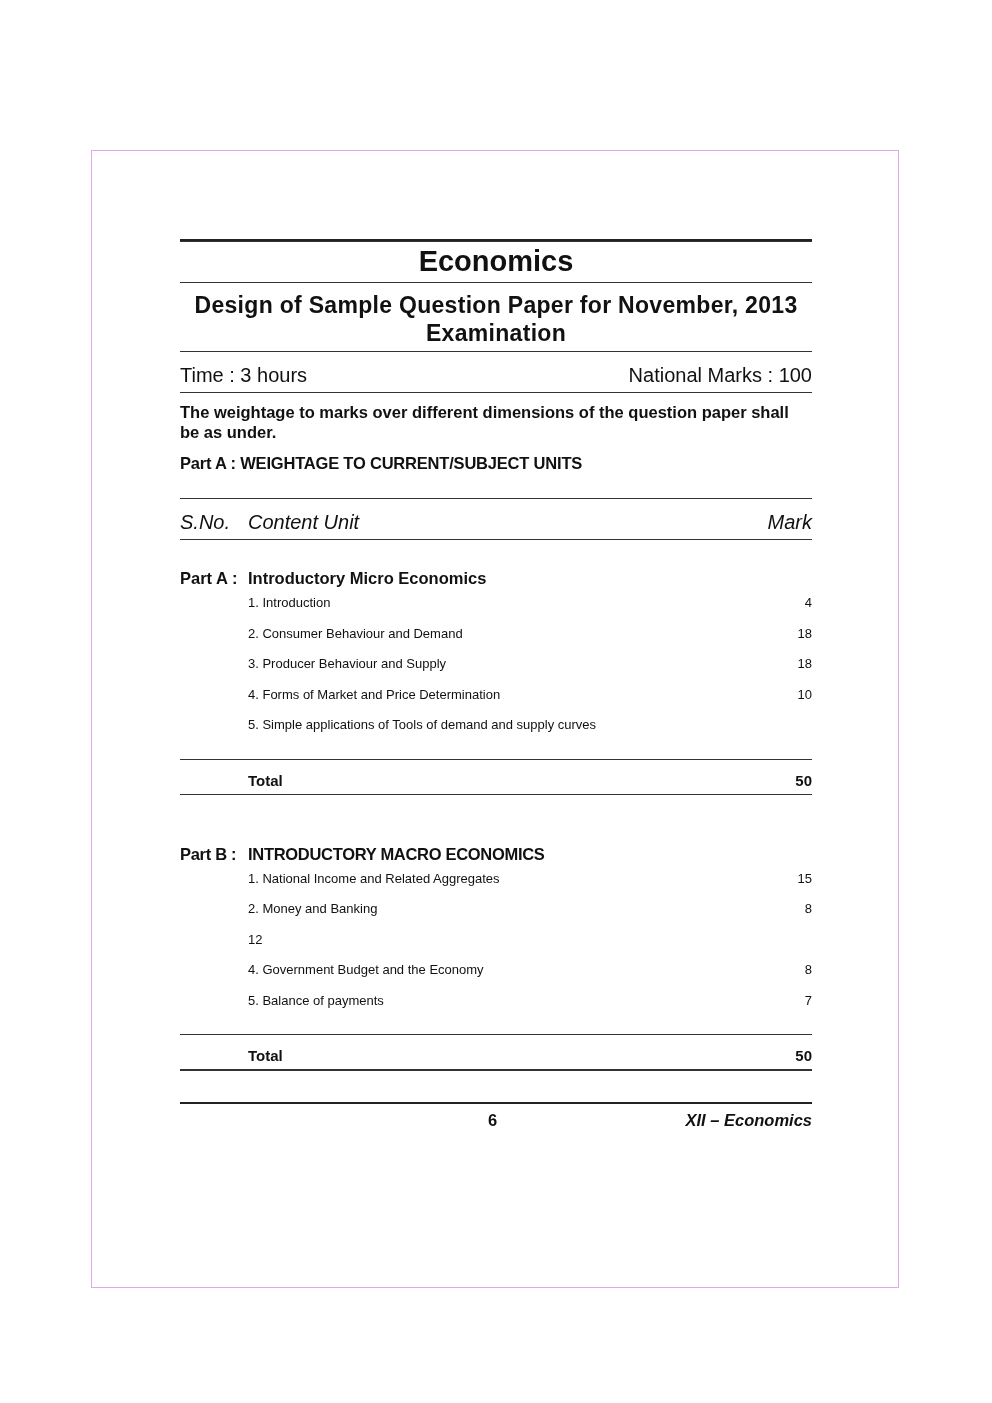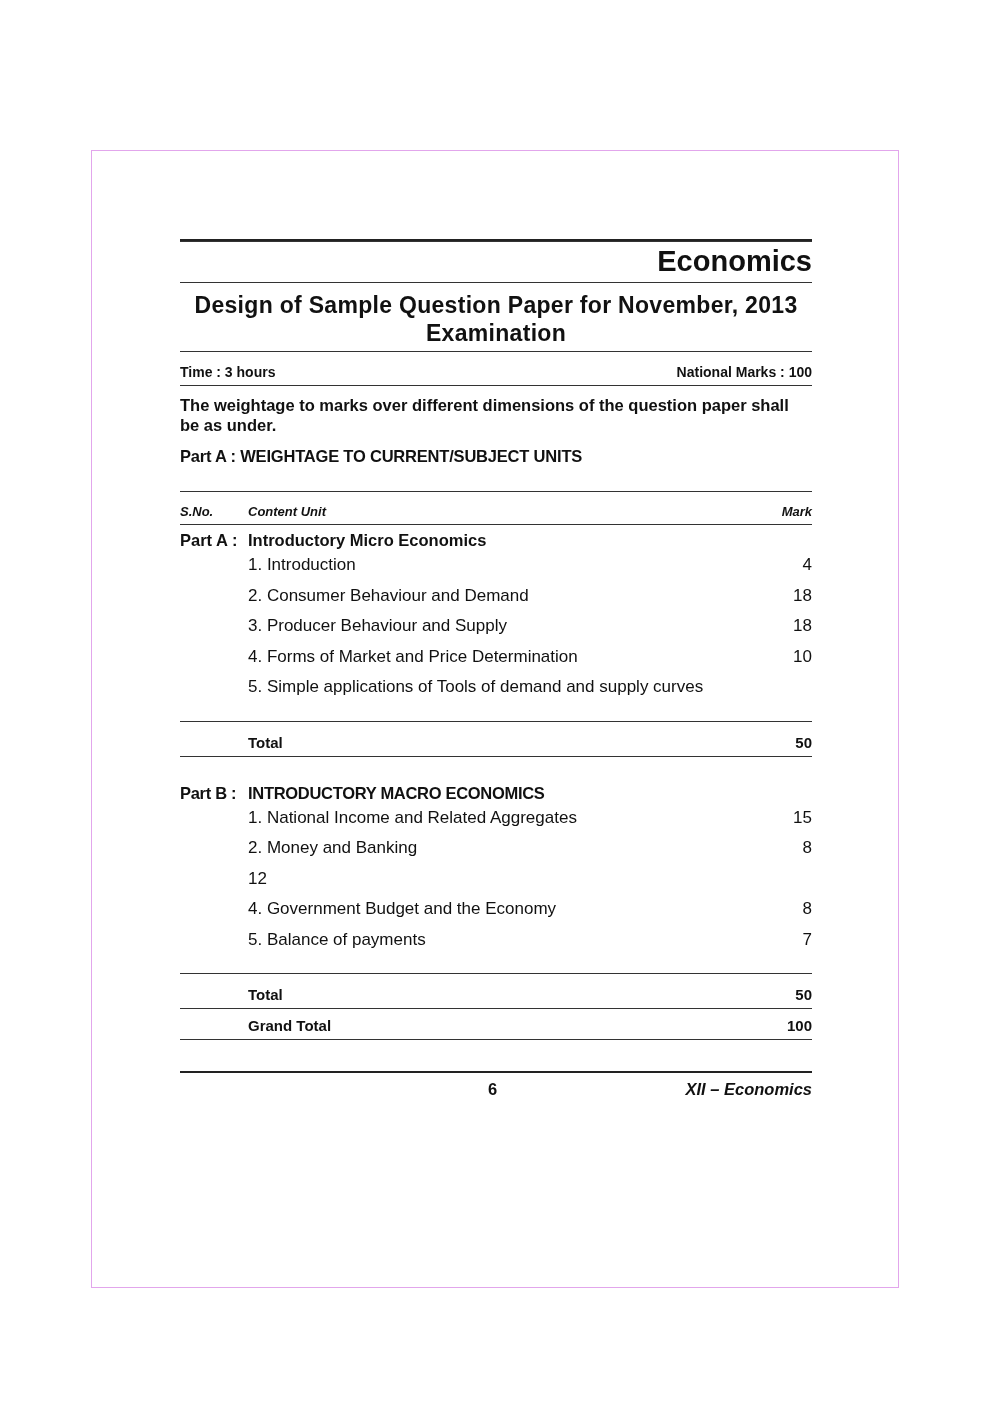--- a/index.html
+++ b/index.html
@@ -3,31 +3,31 @@
 <meta charset="utf-8">
 <style>
   html, body { margin:0; padding:0; background:#ffffff; }
   body { width:992px; height:1403px; position:relative; font-family:"Liberation Sans", sans-serif; color:#111; }
   .frame { position:absolute; left:91px; top:150px; width:808px; height:1138px; border:1px solid #e2a6ec; box-sizing:border-box; }
   .content { position:absolute; left:180px; top:239px; width:632px; }
   .rule { border-top:2px solid #222; }
   .rule-thin { border-top:1.5px solid #333; }
   .center { text-align:center; }
   .sup { font-size:18px; font-weight:bold; padding:12px 0 3px; letter-spacing:-0.2px; }
-  .title { font-size:29px; font-weight:bold; padding:3px 0 4px;text-align:right; }
+  .title { font-size:29px; font-weight:bold; padding:3px 0 4px; }
   .subtitle { font-size:23px; font-weight:bold; line-height:28px; padding:8px 0 4px; letter-spacing:0.3px; }
   .row { display:flex; justify-content:space-between; align-items:baseline; }
-  .meta { font-size:14px; font-weight:bold; padding:12px 0 5px; }
+  .meta { font-size:20px; font-weight:normal; padding:12px 0 5px; }
   .intro { font-size:16.5px; line-height:20px; padding:9px 0 0;font-weight:bold; }
   .part-title { font-size:16.5px; font-weight:bold; margin-top:12px; letter-spacing:-0.2px; }
-  .thead { font-size:13px; font-weight:bold; font-style:italic; padding:12px 0 5px; }
+  .thead { font-size:20px; font-weight:normal; font-style:italic; padding:12px 0 5px; }
   .thead .sno { width:68px; display:inline-block; }
-  .section-head { font-size:16.5px; font-weight:bold; margin-top:6px; }
+  .section-head { font-size:16.5px; font-weight:bold; margin-top:29px; }
   .section-head .lbl { display:inline-block; width:68px; }
-  .item { font-size:17px; height:30.5px; line-height:30.5px; padding-left:68px; }
+  .item { font-size:13px; height:30.5px; line-height:30.5px; padding-left:68px; }
   .total { font-size:15px; font-weight:bold; padding:12px 0 5px 68px; }
   .footer { font-size:16.5px; font-weight:bold; padding:7px 0 0; position:relative; height:24px; }
   .footer .pg { position:absolute; left:308px; }
   .footer .book { position:absolute; right:0; font-style:italic; }
 </style>
 </head>
 <body>
 
 <div class="frame"></div>
 
@@ -115,24 +115,20 @@
         <span>7</span>
       </div>
   </div>
   <div style="height:18px"></div>
   <div class="rule-thin"></div>
   <div class="row total">
     <span>Total</span>
     <span>50</span>
   </div>
   <div class="rule-thin"></div>
-  <div class="row total" style="padding-top:8px">
-    <span>Grand Total</span>
-    <span>100</span>
-  </div>
   <div class="rule-thin"></div>
 
   <div style="height:31px"></div>
   <div class="rule"></div>
   <div class="footer">
     <span class="pg">6</span>
     <span class="book">XII –  Economics</span>
   </div>
 </div>
 

